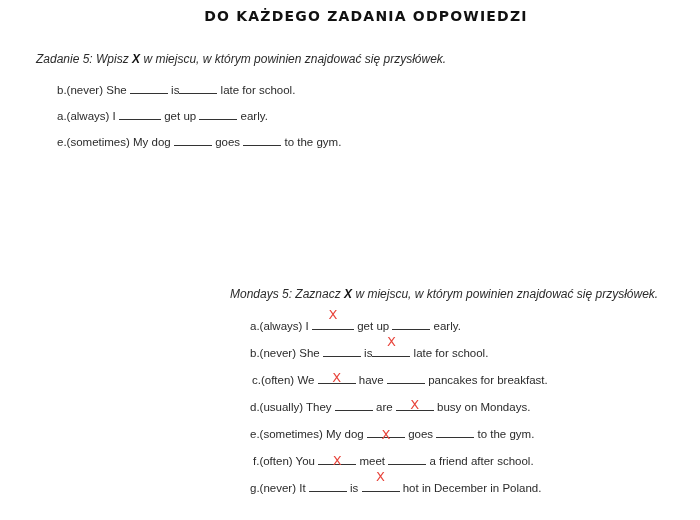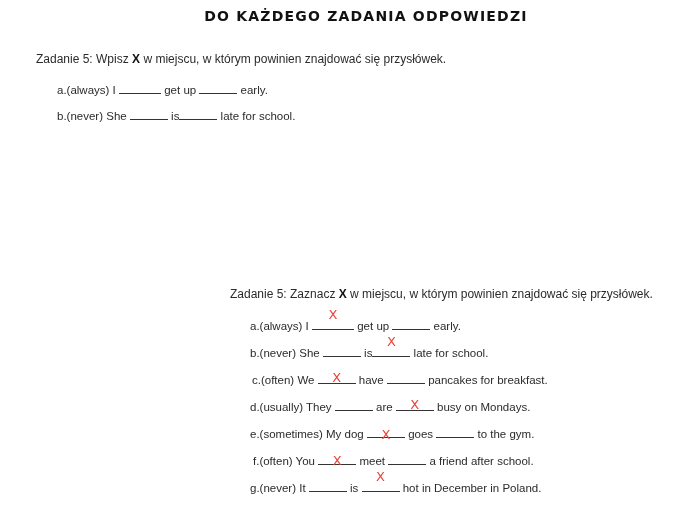--- a/index.html
+++ b/index.html
@@ -6,21 +6,21 @@
     body {
       width: 700px; height: 520px; background: #ffffff; position: relative; overflow: hidden;
       font-family: "Liberation Sans", sans-serif; color: #2b2b2b;
     }
     .title {
       position: absolute; top: 8px; left: 16px; width: 700px; text-align: center;
       font-family: "DejaVu Sans", sans-serif; font-weight: bold; font-size: 14px;
       letter-spacing: 1.2px; color: #111;
     }
     .task-header {
-      position: absolute; font-size: 12px; color: #2b2b2b; white-space: nowrap;
+      position: absolute; font-size: 12px; color: #2b2b2b; white-space: nowrap; font-style: italic;
     }
     .task-header b { font-weight: bold; color: #111; }
     .items { position: absolute; margin: 0; padding: 0; list-style: none; }
     .item {
       position: relative; font-size: 11.5px; white-space: nowrap; height: 26px; line-height: 18px;
     }
     .blank {
       display: inline-block; position: relative; border-bottom: 1px solid #333;
       height: 12px; vertical-align: baseline;
     }
@@ -34,26 +34,27 @@
 </head>
 <body>
 
 <div class="title">DO KAŻDEGO ZADANIA ODPOWIEDZI</div>
 
 <div class="task-header" style="top:52px; left:36px;">
   <span>Zadanie 5:  Wpisz </span><b>X</b><span>  w  miejscu, w którym powinien znajdować się przysłówek.</span>
 </div>
 
 <ul class="items" style="top:81px; left:57px;">
+  <li class="item"><span>b.(never) She </span><span class="blank" style="width:38px"></span><span> is</span><span class="blank" style="width:38px"></span><span> late for school.</span></li>
   <li class="item"><span>a.(always) I </span><span class="blank" style="width:42px"></span><span> get up </span><span class="blank" style="width:38px"></span><span> early.</span></li>
-  <li class="item"><span>b.(never) She </span><span class="blank" style="width:38px"></span><span> is</span><span class="blank" style="width:38px"></span><span> late for school.</span></li>
+  <li class="item"><span>e.(sometimes) My dog </span><span class="blank" style="width:38px"></span><span> goes </span><span class="blank" style="width:38px"></span><span>  to the gym.</span></li>
 </ul>
 
 <div class="task-header" style="top:287px; left:230px;">
-  <span>Zadanie 5:  Zaznacz </span><b>X</b><span> w miejscu, w którym powinien znajdować się przysłówek.</span>
+  <span>Mondays 5:  Zaznacz </span><b>X</b><span> w miejscu, w którym powinien znajdować się przysłówek.</span>
 </div>
 
 <ul class="items" style="top:317px; left:250px;">
   <li class="item" style="height:27px"><span>a.(always) I </span><span class="blank" style="width:42px"><span class="mark high" style="color: rgb(232, 69, 60);">X</span></span><span> get up </span><span class="blank" style="width:38px"></span><span> early.</span></li>
   <li class="item" style="height:27px"><span>b.(never) She </span><span class="blank" style="width:38px"></span><span> is</span><span class="blank" style="width:38px"><span class="mark high" style="color: rgb(232, 69, 60);">X</span></span><span> late for school.</span></li>
   <li class="item" style="height:27px; padding-left:2px"><span>c.(often) We </span><span class="blank" style="width:38px"><span class="mark low" style="color: rgb(232, 69, 60);">X</span></span><span>  have </span><span class="blank" style="width:38px"></span><span> pancakes for breakfast.</span></li>
   <li class="item" style="height:27px"><span>d.(usually) They </span><span class="blank" style="width:38px"></span><span> are </span><span class="blank" style="width:38px"><span class="mark low" style="color: rgb(232, 69, 60);">X</span></span><span>  busy on Mondays.</span></li>
   <li class="item" style="height:27px"><span>e.(sometimes) My dog </span><span class="blank" style="width:38px"><span class="mark low" style="top: 1px; color: rgb(232, 69, 60);">X</span></span><span> goes </span><span class="blank" style="width:38px"></span><span>  to the gym.</span></li>
   <li class="item" style="height:27px; padding-left:3px"><span>f.(often) You </span><span class="blank" style="width:38px"><span class="mark low" style="top: 0px; color: rgb(232, 69, 60);">X</span></span><span> meet </span><span class="blank" style="width:38px"></span><span>  a friend after school.</span></li>
   <li class="item" style="height:27px"><span>g.(never) It </span><span class="blank" style="width:38px"></span><span>  is </span><span class="blank" style="width:38px"><span class="mark high" style="color: rgb(232, 69, 60);">X</span></span><span> hot in December in Poland.</span></li>

